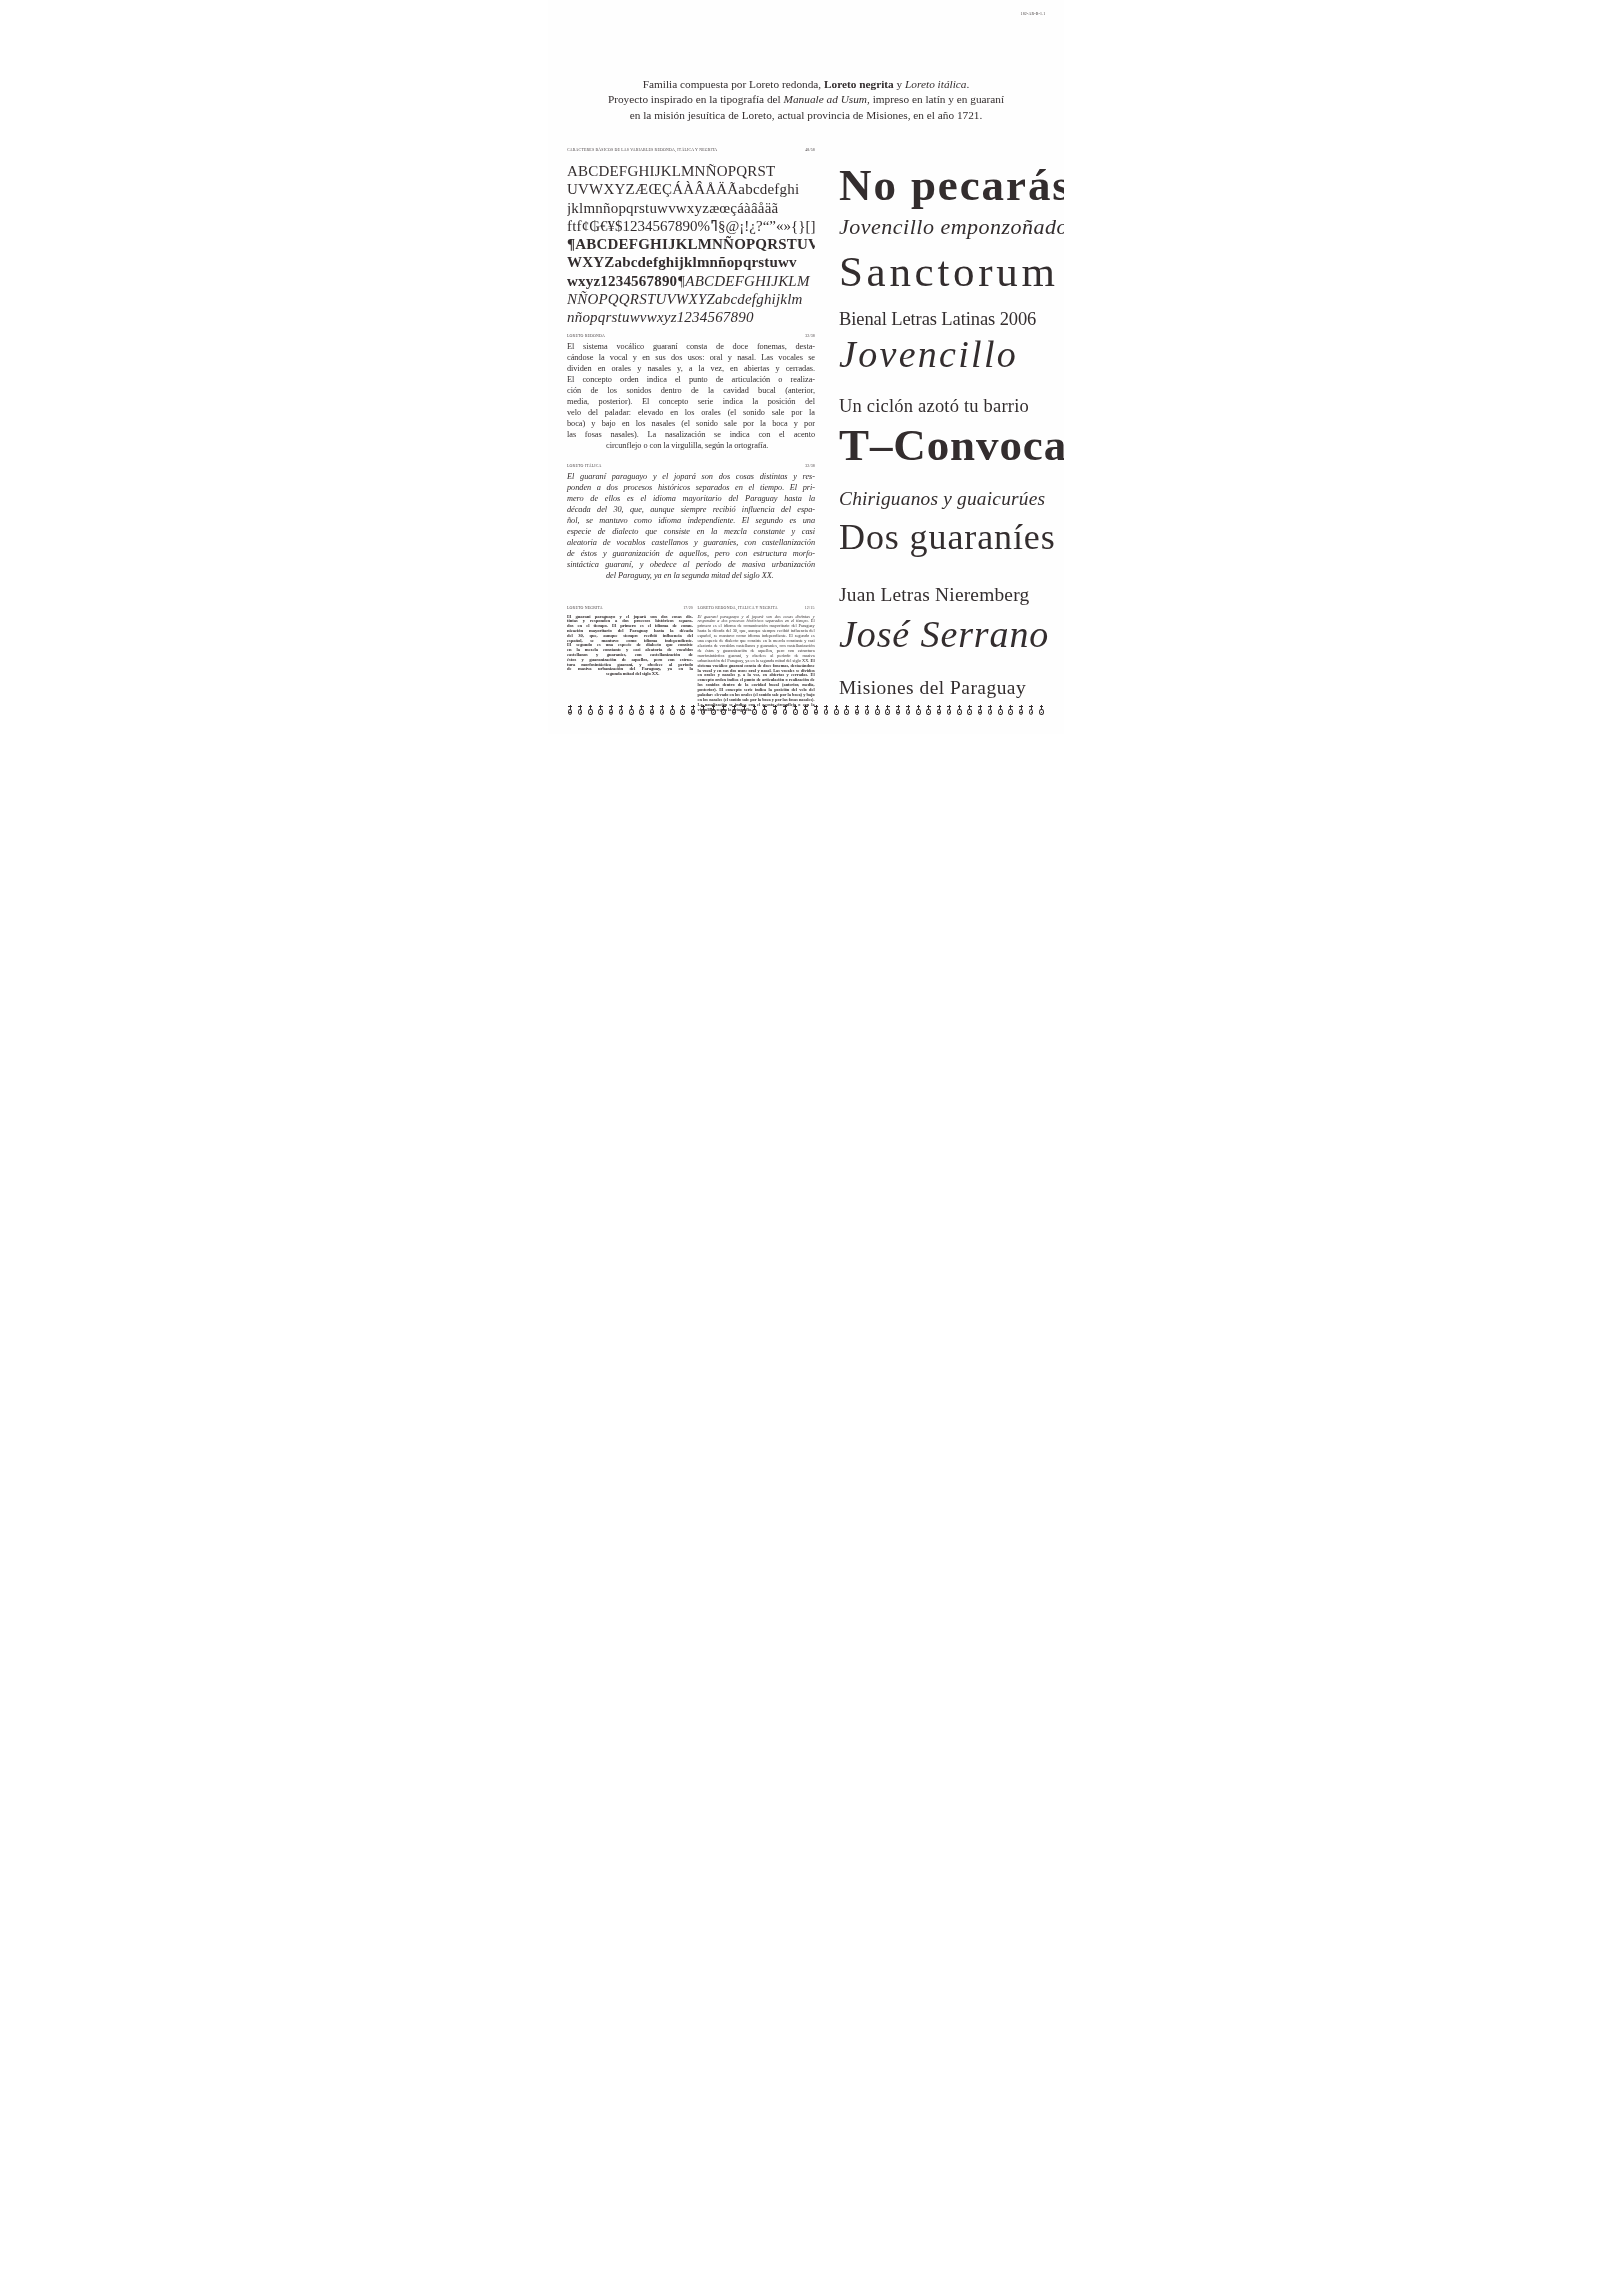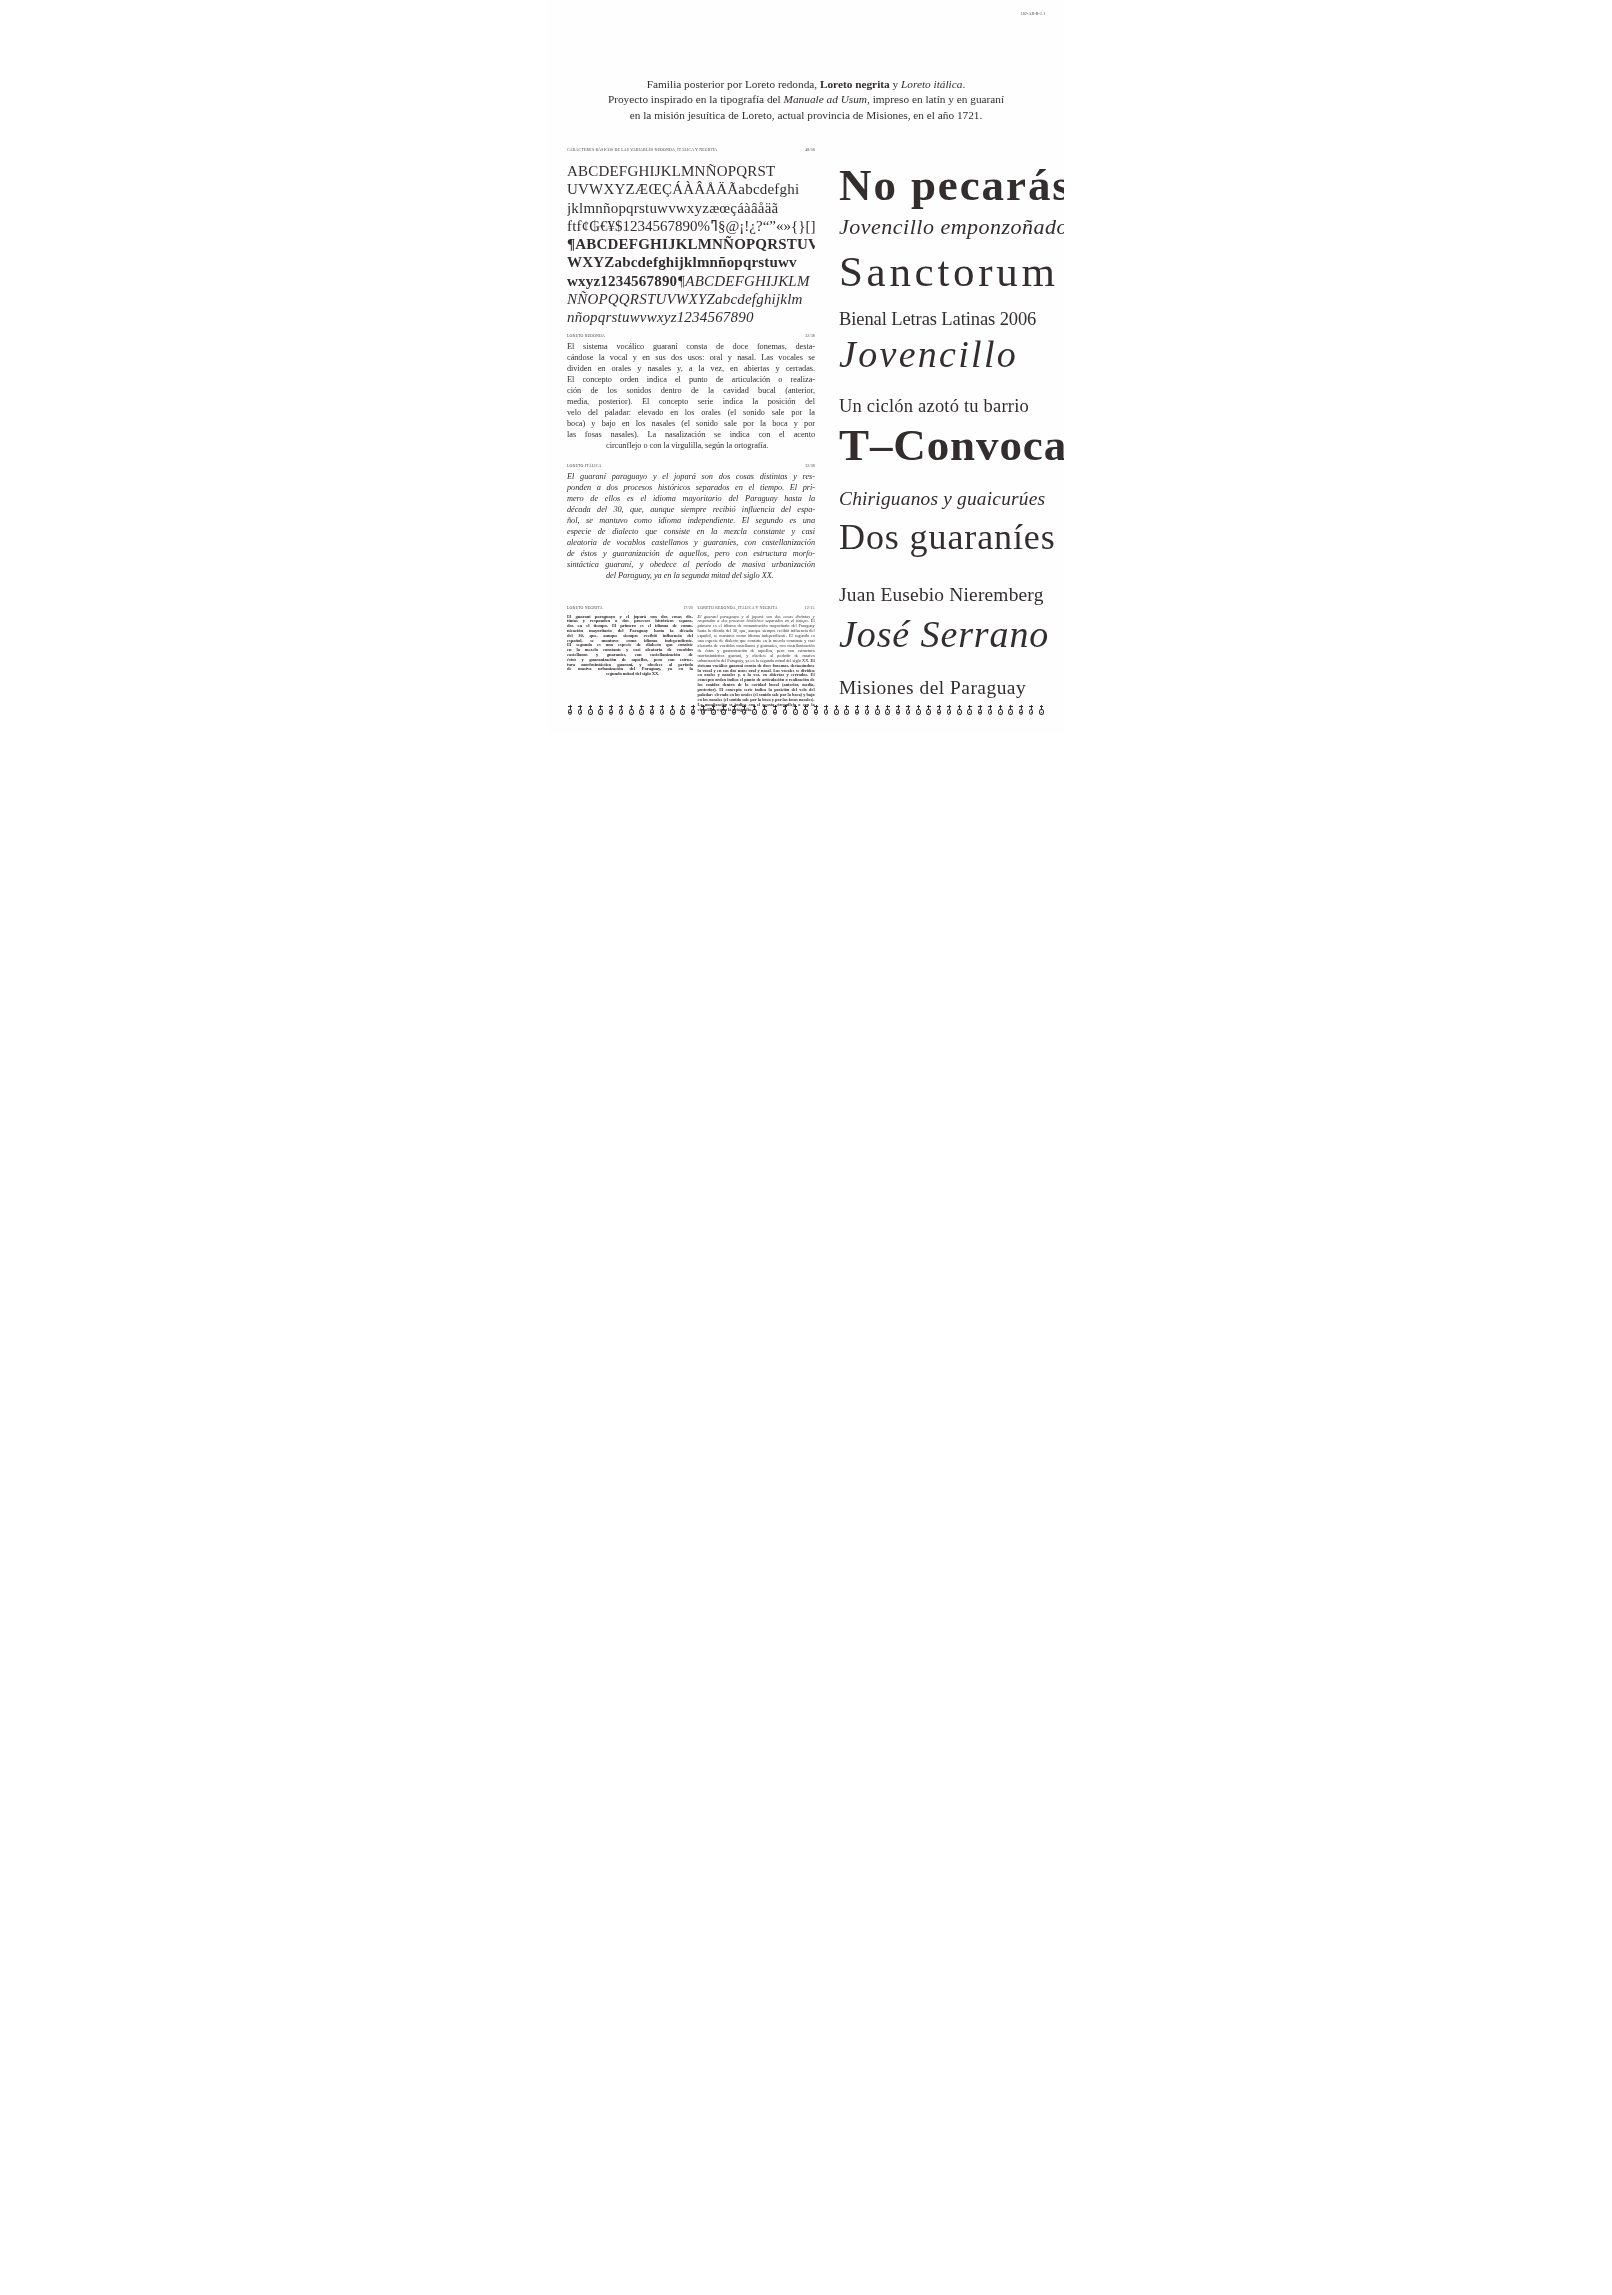--- a/index.html
+++ b/index.html
@@ -69,21 +69,21 @@
 </style>
 </head>
 <body>
 
 <div class="page">
 
   <div class="code">182-AR-B-1.1</div>
 
 
   <div class="intro">
-    <div><span class="r">Familia posterior por Loreto redonda, </span><span class="b">Loreto negrita</span><span class="r"> y </span><span class="i">Loreto itálica</span><span class="r">.</span></div>
+    <div><span class="r">Familia compuesta por Loreto redonda, </span><span class="b">Loreto negrita</span><span class="r"> y </span><span class="i">Loreto itálica</span><span class="r">.</span></div>
     <div><span class="r">Proyecto inspirado en la tipografía del </span><span class="i">Manuale ad Usum</span><span class="r">, impreso en latín y en guaraní</span></div>
     <div><span class="r">en la misión jesuítica de Loreto, actual provincia de Misiones, en el año 1721.</span></div>
   </div>
 
   <div class="left-col">
 
     <div class="sec-head">
       <span>CARACTERES BÁSICOS DE LAS VARIABLES REDONDA, ITÁLICA Y NEGRITA</span>
       <span>48/58</span>
     </div>
@@ -169,21 +169,21 @@
   <div class="right-col">
       <div class="specimen bold">No pecarás</div>
       <div class="specimen italic">Jovencillo emponzoñado</div>
       <div class="specimen regular">Sanctorum</div>
       <div class="specimen regular">Bienal Letras Latinas 2006</div>
       <div class="specimen italic">Jovencillo</div>
       <div class="specimen regular">Un ciclón azotó tu barrio</div>
       <div class="specimen bold">T–Convoca</div>
       <div class="specimen italic">Chiriguanos y guaicurúes</div>
       <div class="specimen regular">Dos guaraníes</div>
-      <div class="specimen regular">Juan Eusebio Nieremberg</div>
+      <div class="specimen regular">Juan Letras Nieremberg</div>
       <div class="specimen italic">José Serrano</div>
       <div class="specimen regular">Misiones del Paraguay</div>
     </div>
 
   <div class="ornaments">
       <span class="orn">
         <span class="stem"></span>
         <span class="bar"></span>
         <span class="oval"></span>
         <span class="dot"></span>

